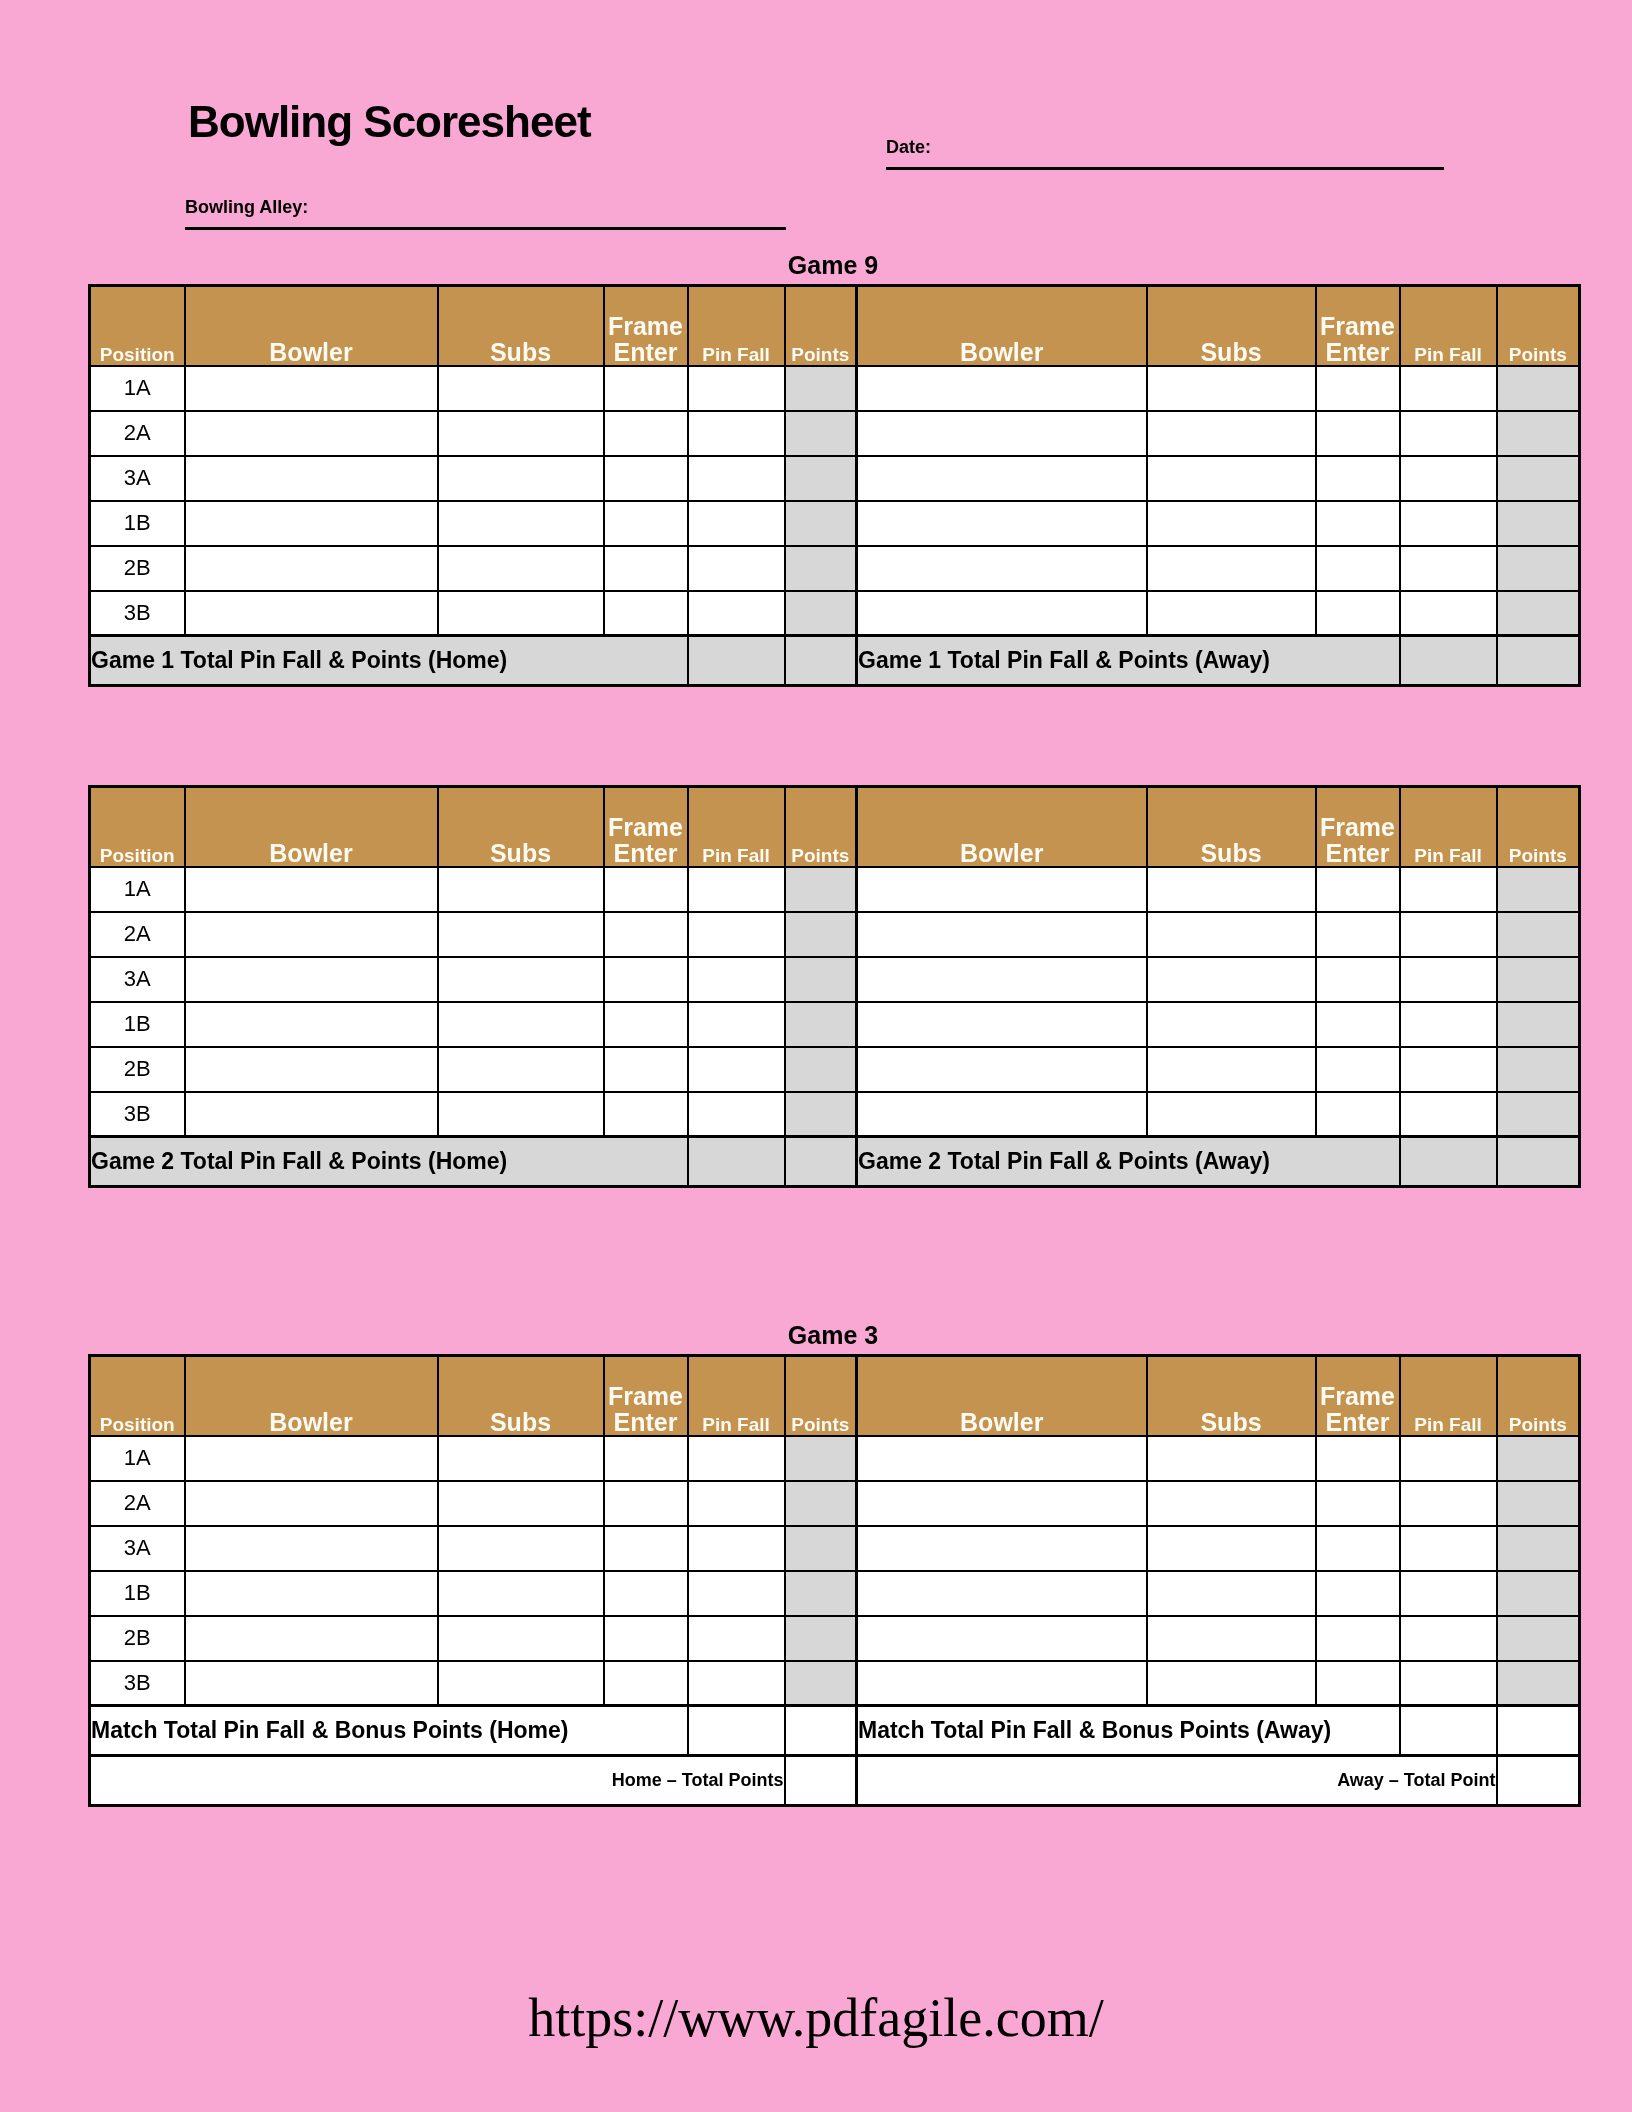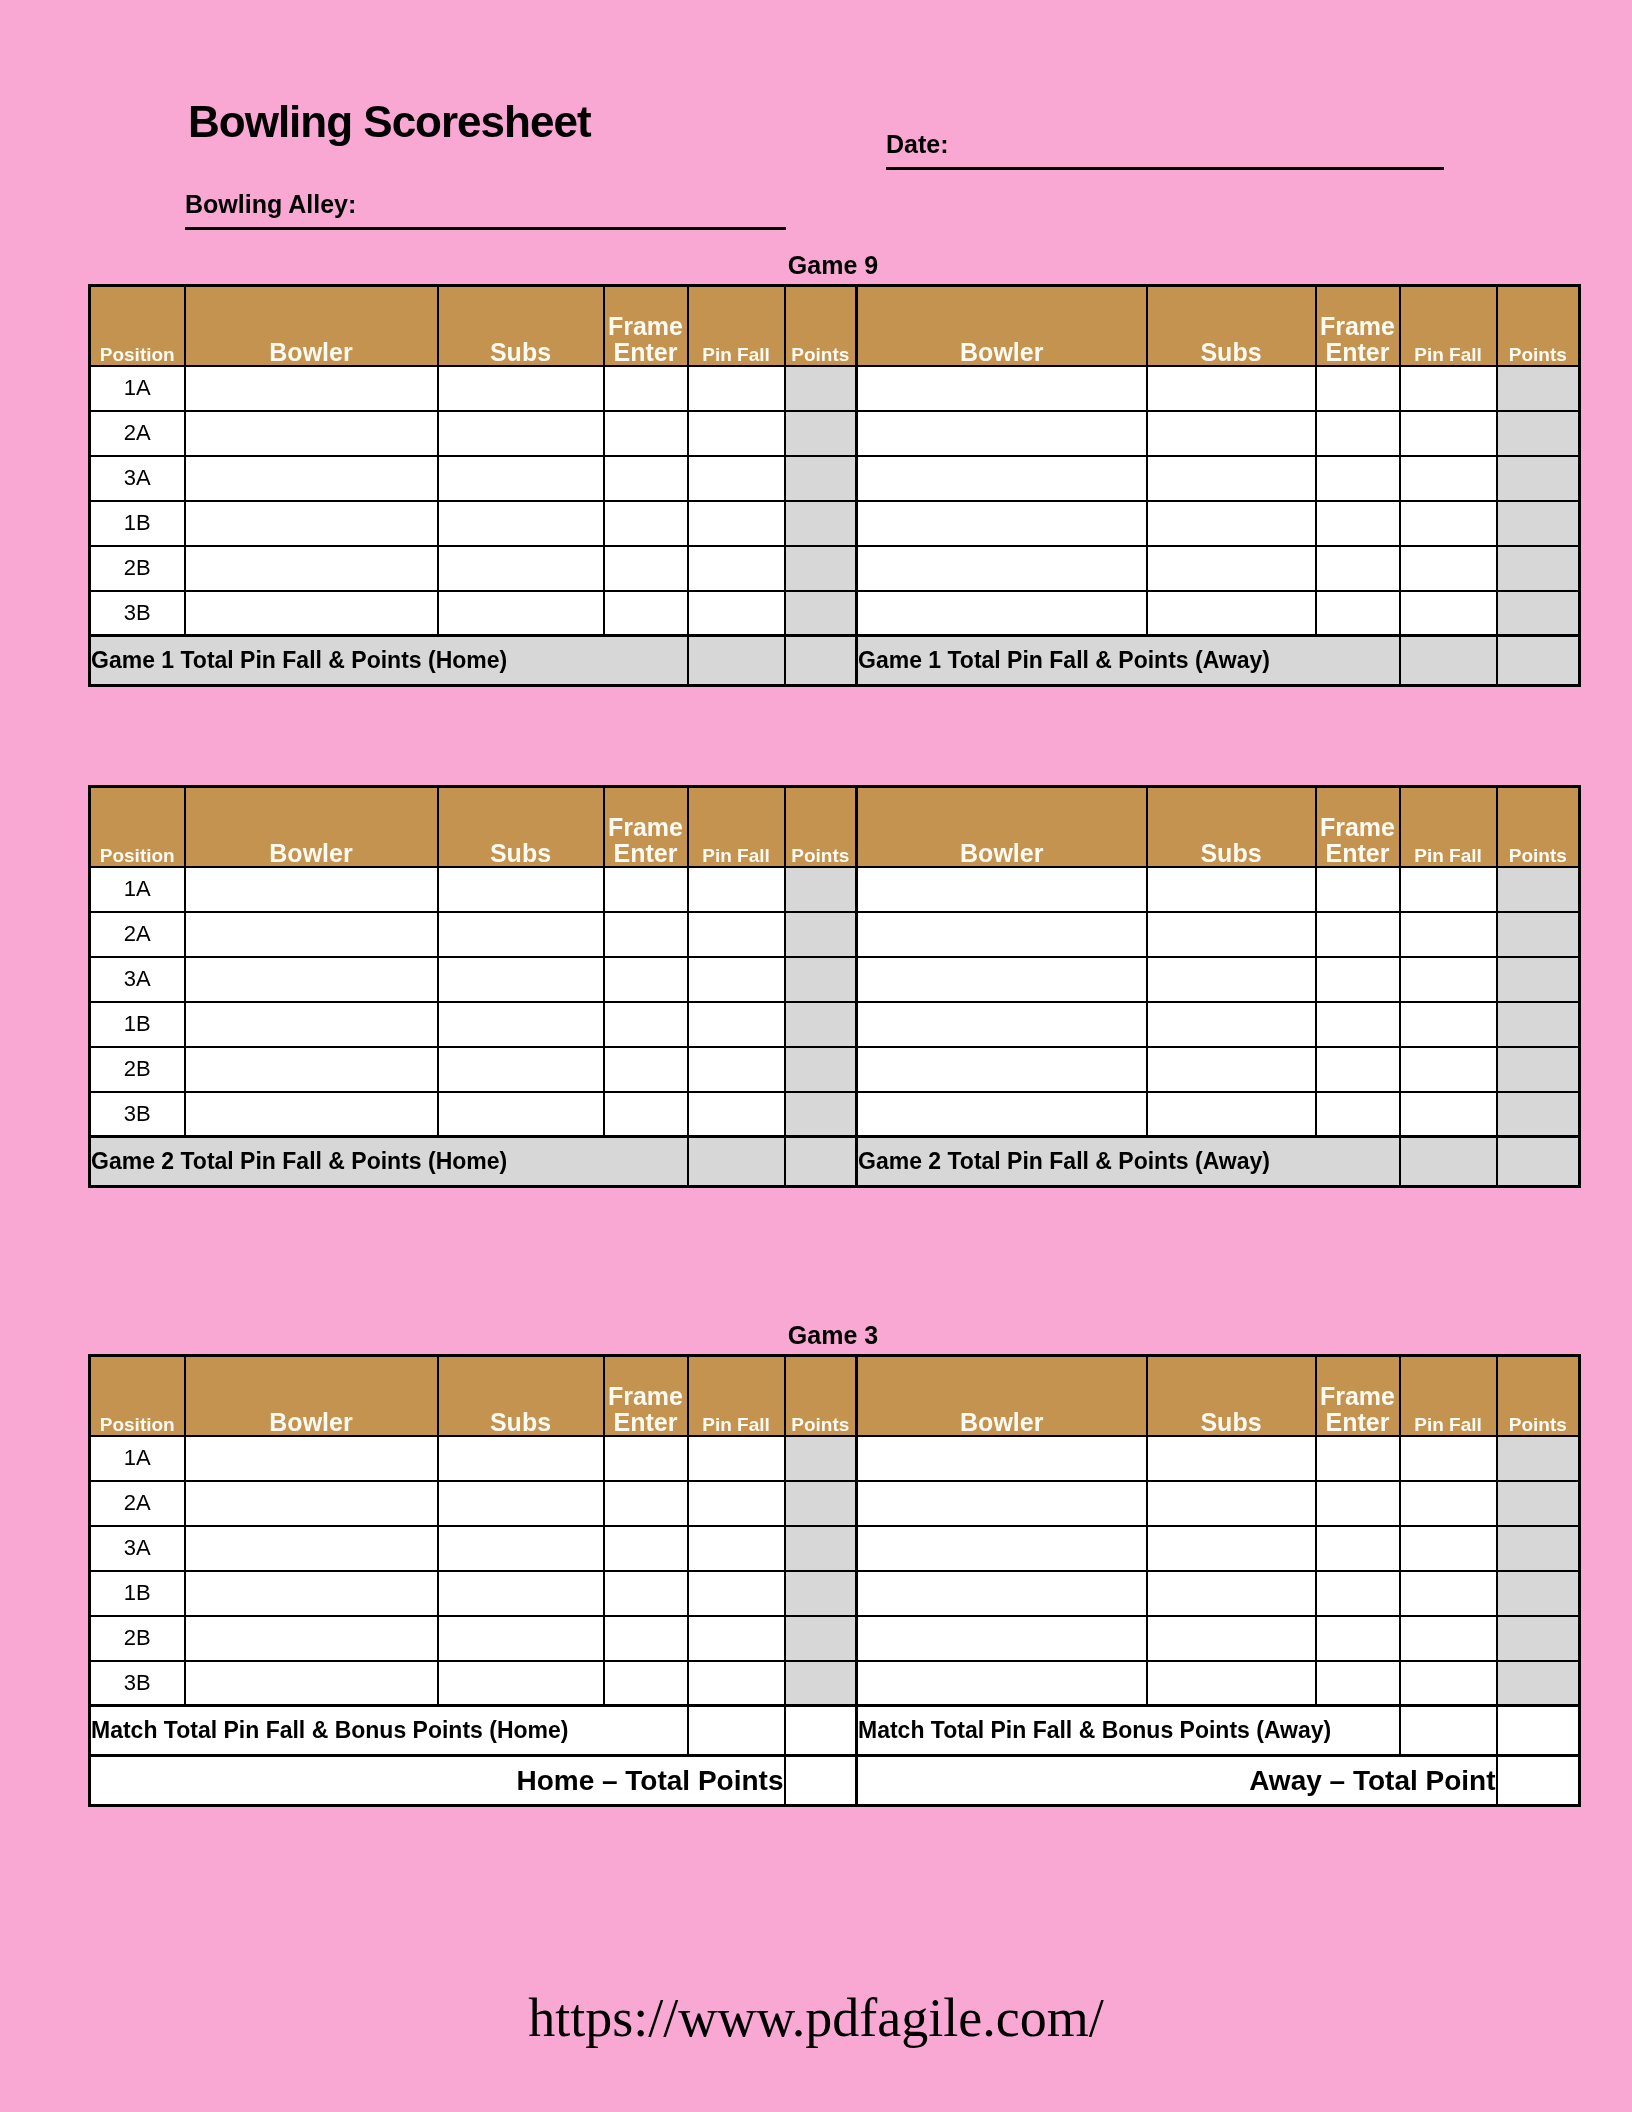--- a/index.html
+++ b/index.html
@@ -18,21 +18,21 @@
 
   .doc-title{
     position:absolute;left:188px;top:98px;margin:0;
     font-size:44px;font-weight:700;letter-spacing:-1px;line-height:1.1;
   }
 
   .field{
     position:absolute;display:flex;align-items:flex-end;
     border-bottom:3px solid var(--border-c);
   }
-  .field-label{font-weight:700;font-size:25px;line-height:1.1;padding:0 2px 9px 0;white-space:nowrap;margin-top:16px;}
+  .field-label{font-weight:700;font-size:18px;line-height:1.1;padding:0 2px 9px 0;white-space:nowrap;margin-top:16px;}
   .field-fill{flex:1;align-self:stretch;}
 
   .game-block{position:absolute;left:88px;width:1490px;}
   .game-title{
     text-align:center;font-weight:700;font-size:25px;line-height:30px;
     margin:0 0 4px 0;
   }
 
   table.score-table{
     width:1490px;table-layout:fixed;border-collapse:collapse;
@@ -66,21 +66,21 @@
   }
   tr.grand-row td{
     background:#fff;height:50px;
     border-top:3px solid var(--border-c);
   }
   td.row-label{
     font-weight:700;font-size:23px;text-align:left;
     vertical-align:middle;padding:2px 4px 2px 3px;white-space:nowrap;
   }
   td.grand-label{
-    font-weight:700;font-size:28px;text-align:right;
+    font-weight:700;font-size:18px;text-align:right;
     vertical-align:middle;padding:2px 10px 2px 4px;white-space:nowrap;
   }
   .away-start{border-left:3px solid var(--border-c) !important;}
 
   .footer-url{
     position:absolute;left:0;top:1986px;width:1632px;text-align:center;
     font-family:"Liberation Serif",serif;font-size:54px;line-height:1.2;
   }
 </style>
 </head>

